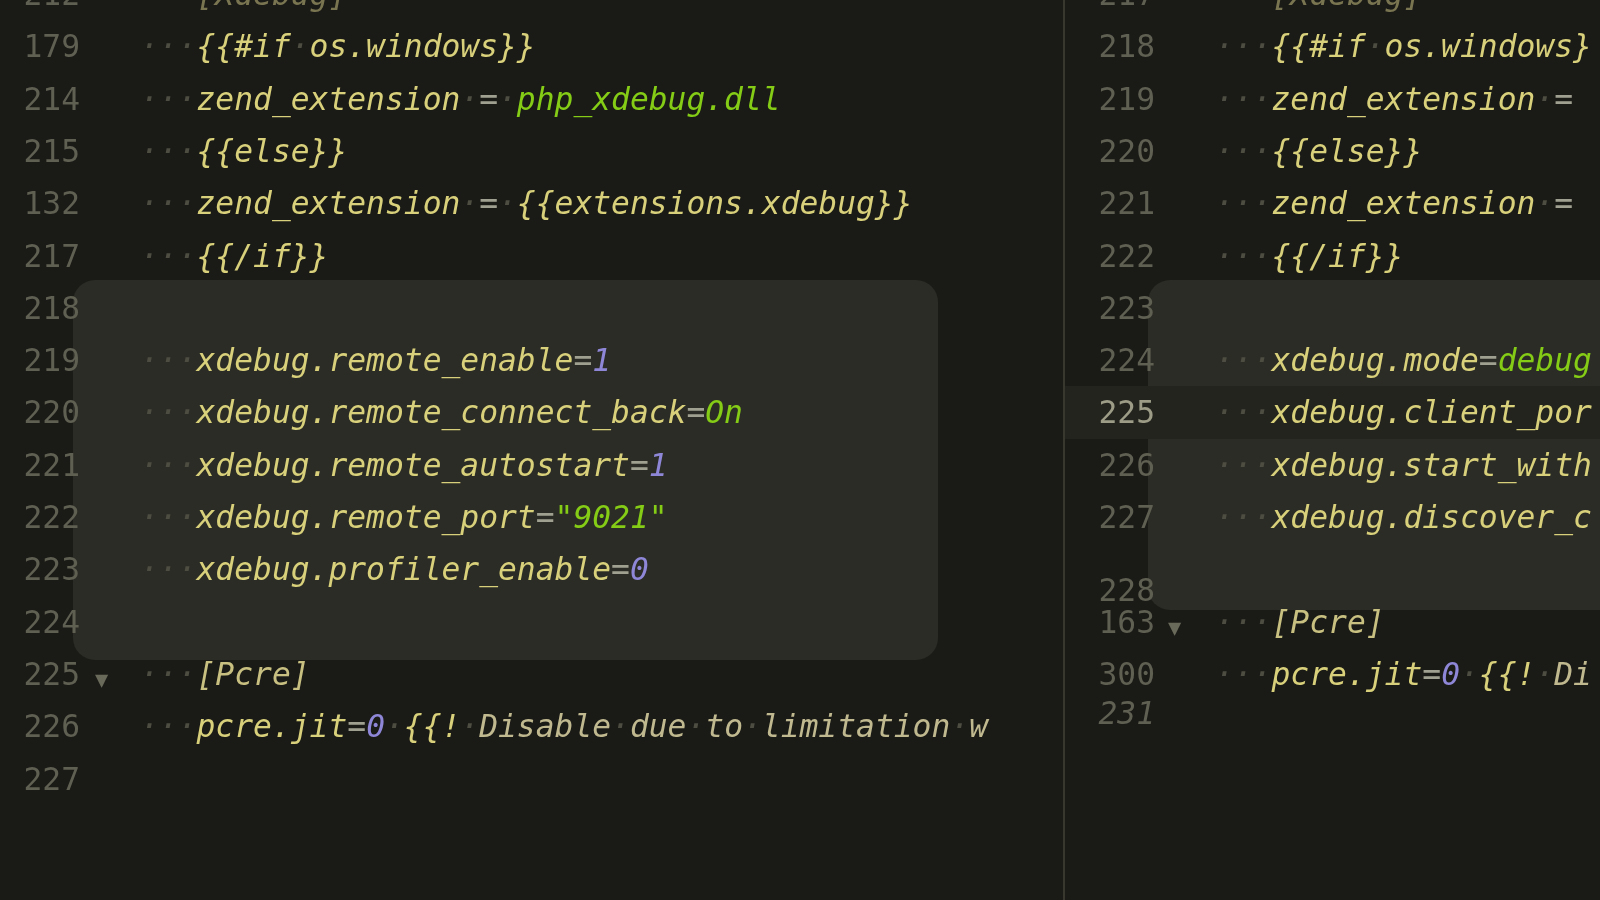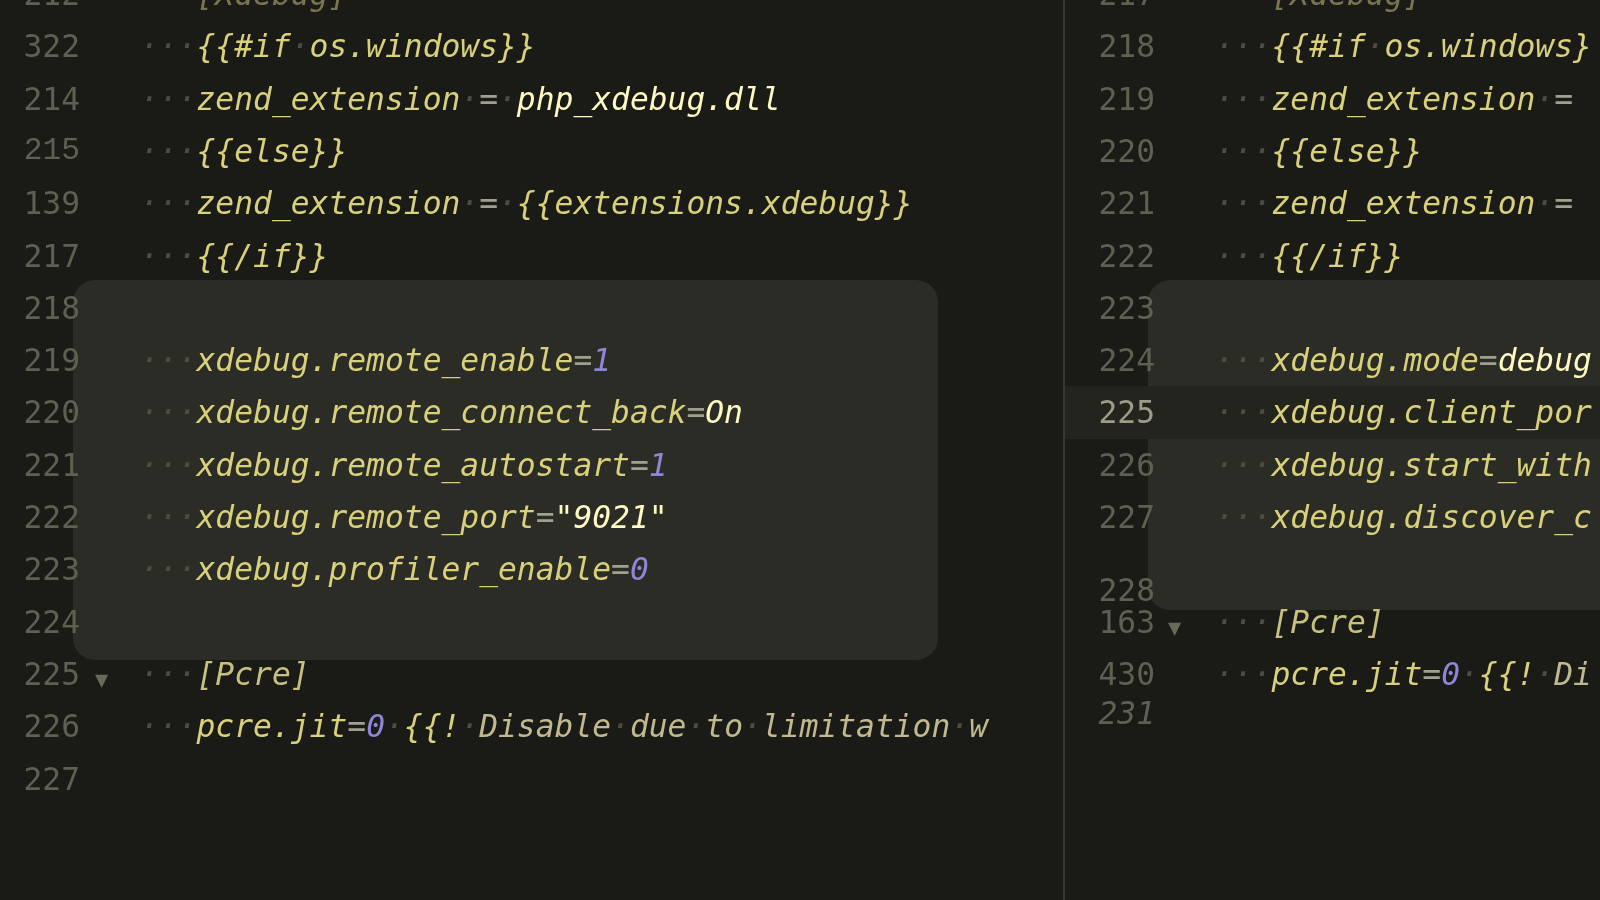--- a/index.html
+++ b/index.html
@@ -53,21 +53,21 @@
   .fold {
     position: absolute;
     left: 95px;
     color: #6a6a5a;
     font-size: 22px;
     margin-top: 6px;
   }
   .pane.right .fold { left: 103px; }
   .tok-key   { color: #d8d07a; }
   .tok-op    { color: #a0a090; }
-  .tok-str   { color: #fef9c3; }
+  .tok-str   { color: #84cc16; }
   .tok-num   { color: #8e86d6; }
   .tok-sect  { color: #c8c080; }
   .tok-plain { color: #c0b98f; }
   .ws-dot    { color: #4d4d42; }
   .hl-block {
     position: absolute;
     left: 73px;
     background: #2c2c26;
     border-radius: 22px;
     z-index: 0;
@@ -85,24 +85,24 @@
 </style>
 </head>
 <body>
 
 <div class="diff">
 
   <div class="pane left">
     <div class="hl-block left"></div>
     <div class="gutter" id="left-gutter">
         <div class="num" style="position: absolute; top: -32px; right: 10px;">212</div>
-        <div class="num" style="position: absolute; top: 20.3px; right: 10px;">322</div>
+        <div class="num" style="position: absolute; top: 20.3px; right: 10px;">179</div>
         <div class="num" style="position: absolute; top: 72.6px; right: 10px;">214</div>
-        <div class="num" style="position: absolute; top: 124.9px; right: 10px; font-family: Liberation Mono, monospace;">215</div>
-        <div class="num" style="position: absolute; top: 177.2px; right: 10px;">139</div>
+        <div class="num" style="position: absolute; top: 124.9px; right: 10px;">215</div>
+        <div class="num" style="position: absolute; top: 177.2px; right: 10px;">132</div>
         <div class="num" style="position: absolute; top: 229.5px; right: 10px;">217</div>
         <div class="num" style="position: absolute; top: 281.8px; right: 10px;">218</div>
         <div class="num" style="position: absolute; top: 334.1px; right: 10px;">219</div>
         <div class="num" style="position: absolute; top: 386.4px; right: 10px;">220</div>
         <div class="num" style="position: absolute; top: 438.7px; right: 10px;">221</div>
         <div class="num" style="position: absolute; top: 491px; right: 10px;">222</div>
         <div class="num" style="position: absolute; top: 543.3px; right: 10px;">223</div>
         <div class="num" style="position: absolute; top: 595.6px; right: 10px;">224</div>
         <div class="num" style="position: absolute; top: 647.9px; right: 10px;">225</div>
         <div class="num" style="position: absolute; top: 700.2px; right: 10px;">226</div>
@@ -123,21 +123,21 @@
         <div class="num" style="position: absolute; top: 124.9px; right: 10px;">220</div>
         <div class="num" style="position: absolute; top: 177.2px; right: 10px;">221</div>
         <div class="num" style="position: absolute; top: 229.5px; right: 10px;">222</div>
         <div class="num" style="position: absolute; top: 281.8px; right: 10px;">223</div>
         <div class="num" style="position: absolute; top: 334.1px; right: 10px;">224</div>
         <div class="num bright" style="position: absolute; top: 386.4px; right: 10px;">225</div>
         <div class="num" style="position: absolute; top: 438.7px; right: 10px;">226</div>
         <div class="num" style="position: absolute; top: 491px; right: 10px;">227</div>
         <div class="num" style="position: absolute; top: 564px; right: 10px;">228</div>
         <div class="num" style="position: absolute; top: 595.6px; right: 10px;">163</div>
-        <div class="num" style="position: absolute; top: 647.9px; right: 10px;">430</div>
+        <div class="num" style="position: absolute; top: 647.9px; right: 10px;">300</div>
         <div class="num" style="position: absolute; top: 687px; right: 10px; font-style: italic;">231</div>
       </div>
     <div class="cursor-line" style="top: 386.4px;"></div>
       <div class="lines" id="right-lines"><div class="line" style="position: absolute; top: -32px; left: 50px; opacity: 0.55;"><span class="ws-dot">···</span><span class="tok-sect">[Xdebug]</span></div><div class="line" style="position: absolute; top: 20.3px; left: 50px;"><span class="ws-dot">···</span><span class="tok-key">{{#if</span><span class="ws-dot">·</span><span class="tok-key">os.windows}</span></div><div class="line" style="position: absolute; top: 72.6px; left: 50px;"><span class="ws-dot">···</span><span class="tok-key">zend_extension</span><span class="ws-dot">·</span><span class="tok-op">=</span></div><div class="line" style="position: absolute; top: 124.9px; left: 50px;"><span class="ws-dot">···</span><span class="tok-key">{{else}}</span></div><div class="line" style="position: absolute; top: 177.2px; left: 50px;"><span class="ws-dot">···</span><span class="tok-key">zend_extension</span><span class="ws-dot">·</span><span class="tok-op">=</span></div><div class="line" style="position: absolute; top: 229.5px; left: 50px;"><span class="ws-dot">···</span><span class="tok-key">{{/if}}</span></div><div class="line" style="position: absolute; top: 281.8px; left: 50px;"></div><div class="line" style="position: absolute; top: 334.1px; left: 50px;"><span class="ws-dot">···</span><span class="tok-key">xdebug.mode</span><span class="tok-op">=</span><span class="tok-str">debug</span></div><div class="line" style="position: absolute; top: 386.4px; left: 50px;"><span class="ws-dot">···</span><span class="tok-key">xdebug.client_por</span></div><div class="line" style="position: absolute; top: 438.7px; left: 50px;"><span class="ws-dot">···</span><span class="tok-key">xdebug.start_with</span></div><div class="line" style="position: absolute; top: 491px; left: 50px;"><span class="ws-dot">···</span><span class="tok-key">xdebug.discover_c</span></div><div class="line" style="position: absolute; top: 543.3px; left: 50px;"></div><div class="line" style="position: absolute; top: 595.6px; left: 50px;"><span class="ws-dot">···</span><span class="tok-sect">[Pcre]</span></div><div class="line" style="position: absolute; top: 647.9px; left: 50px;"><span class="ws-dot">···</span><span class="tok-key">pcre.jit</span><span class="tok-op">=</span><span class="tok-num">0</span><span class="ws-dot">·</span><span class="tok-key">{{!</span><span class="ws-dot">·</span><span class="tok-plain">Di</span></div><div class="line" style="position: absolute; top: 700.2px; left: 50px;"></div></div>
   <div class="fold" style="top: 595.6px;">▼</div>
     </div>
 
 </div>
 
 </body></html>

